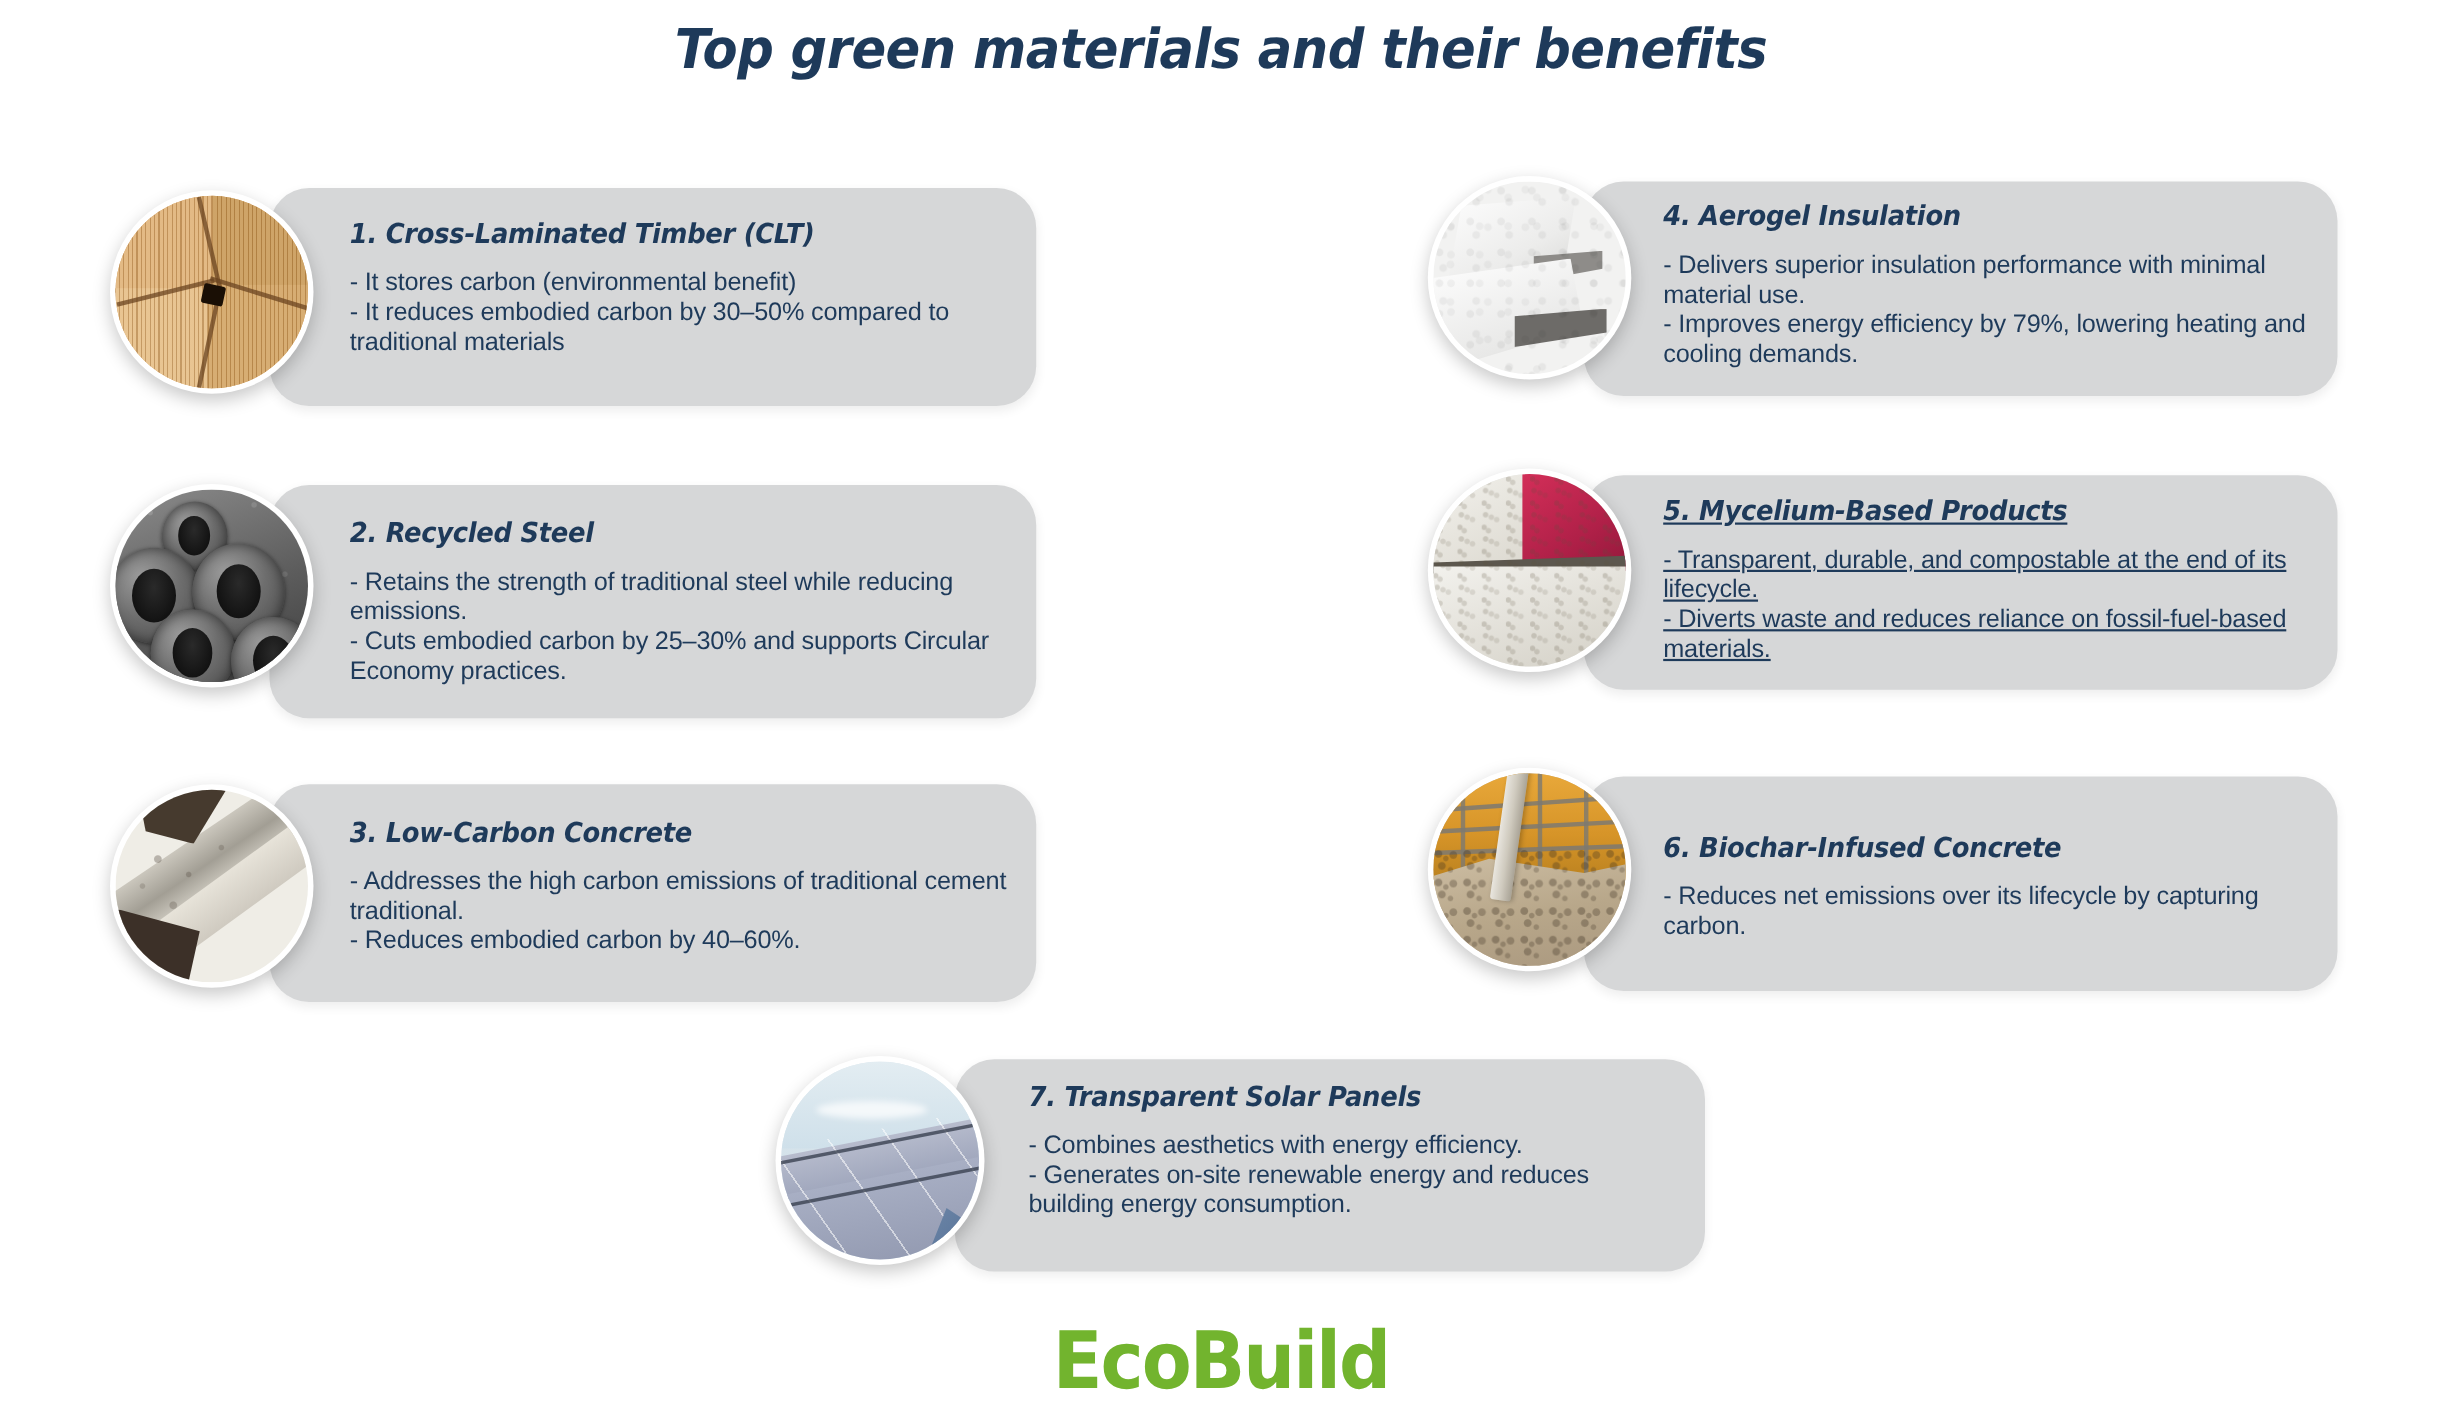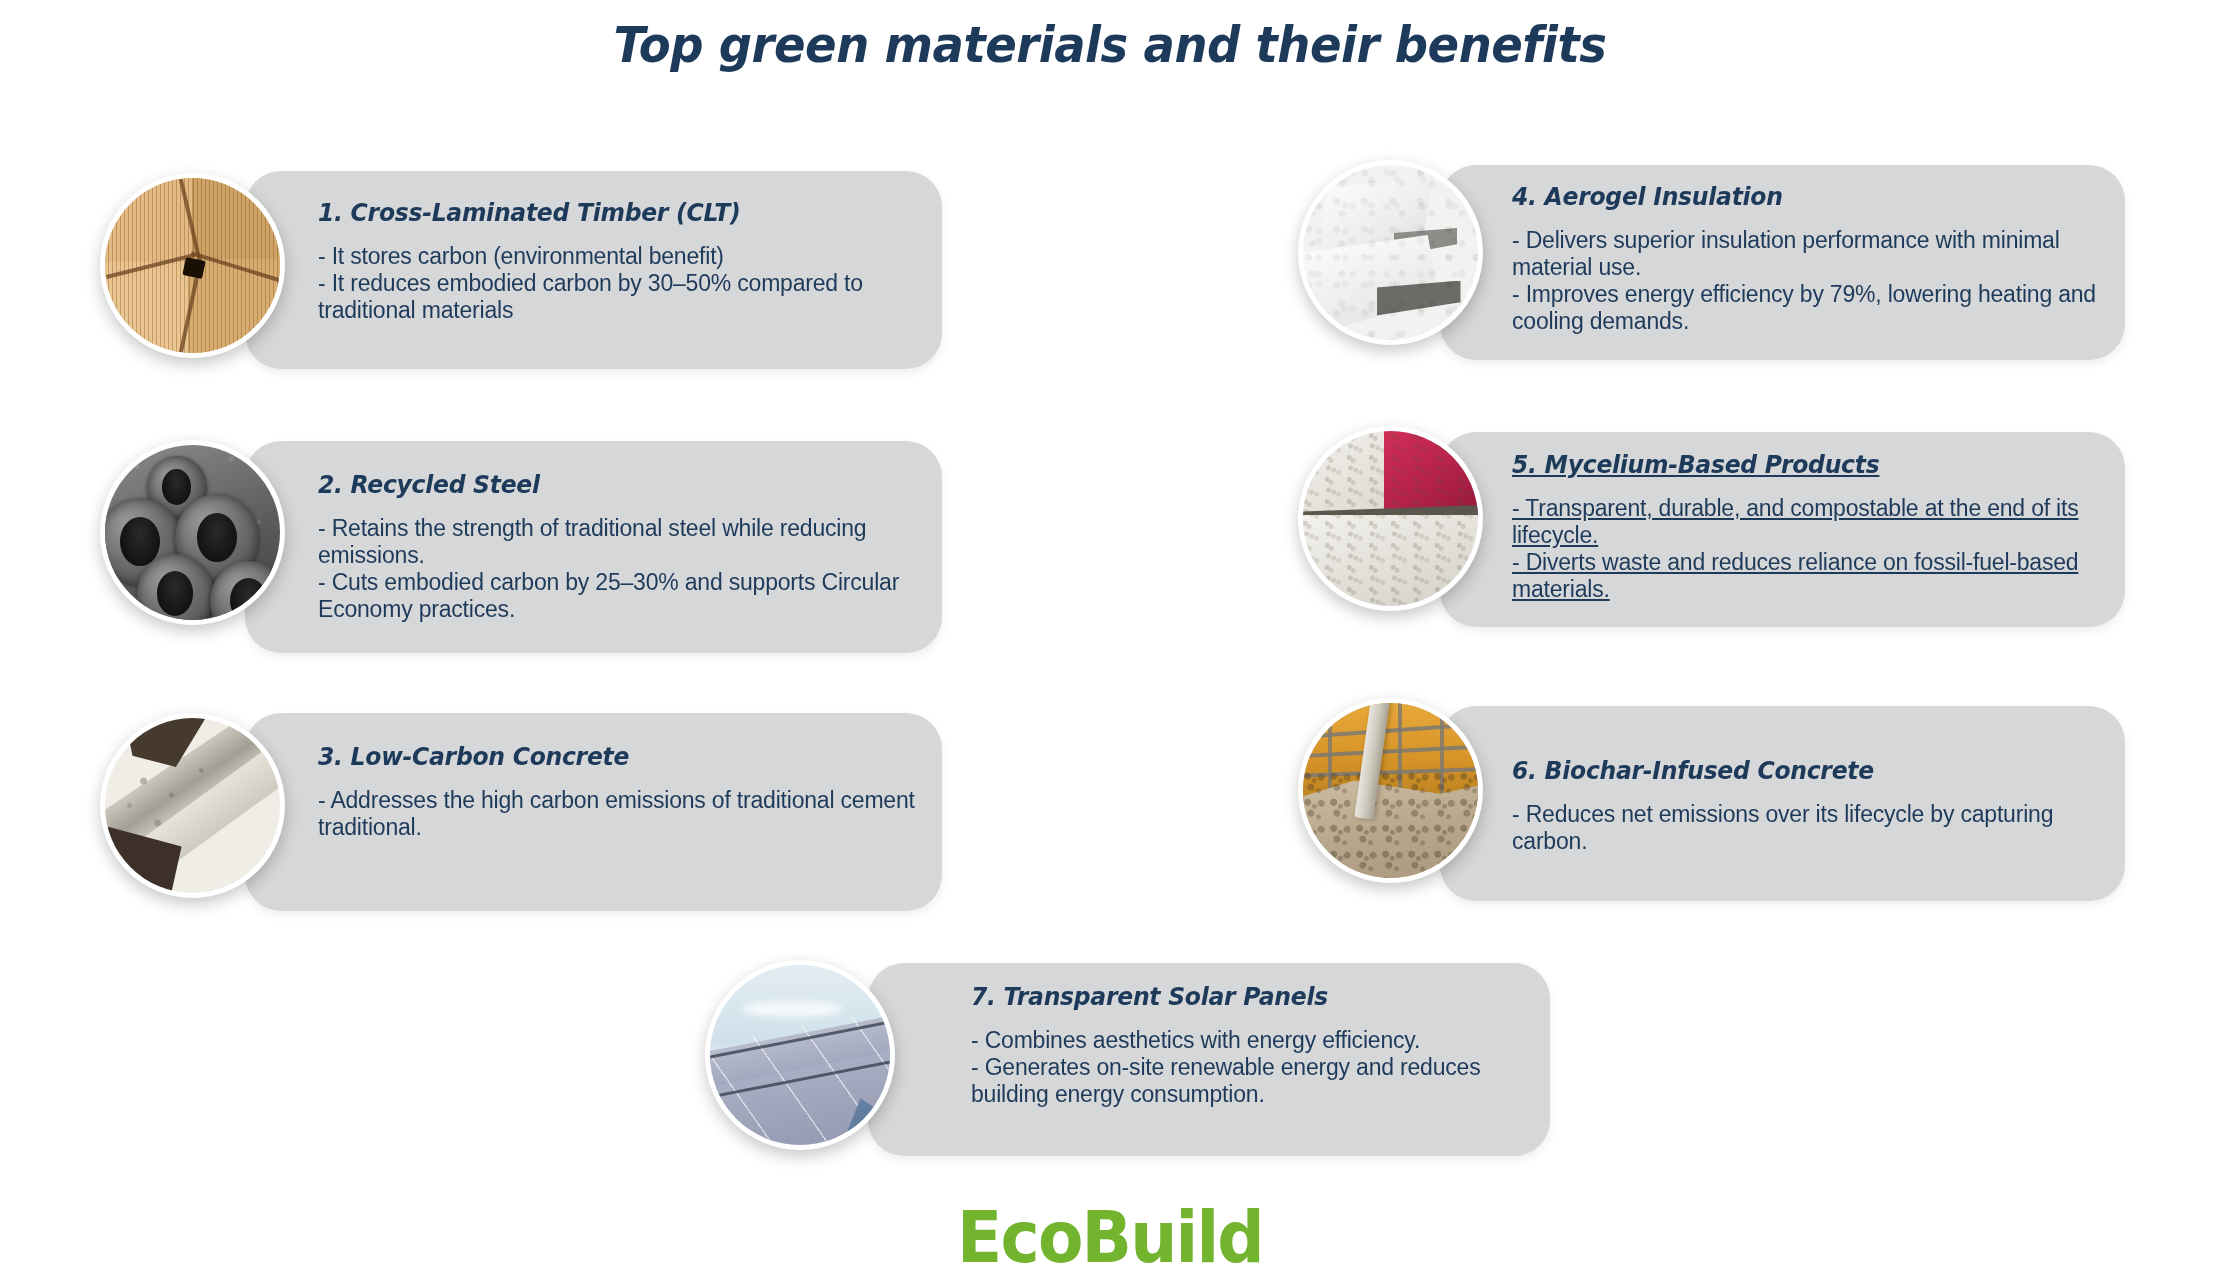--- a/index.html
+++ b/index.html
@@ -402,20 +402,21 @@
         <div class="patch p1"></div>
         <div class="patch p2"></div>
         <div class="grit"></div>
       </div>
     </div>
   </div>
   <div class="card-text" style="left:318px; top:742px; width:600px;">
     <div class="card-heading">3. Low-Carbon Concrete</div>
     <div class="card-benefits">
       <span class="benefit">- Addresses the high carbon emissions of traditional cement traditional.</span>
+      <span class="benefit">- Reduces embodied carbon by 40–60%.</span>
     </div>
   </div>
 </div>
 
 <div class="card">
   <div class="card-body" style="left:1440px; top:165px; width:685px; height:195px;"></div>
   <div class="thumb" style="left:1298px; top:160px; width:185px; height:185px;">
     <div class="thumb-inner">
       <div class="thumb-art art-aerogel">
         <div class="corner"></div>
@@ -493,21 +494,21 @@
         <div class="cloud"></div>
         <div class="panel pnl1"></div>
         <div class="panel pnl2"></div>
         <div class="grid"></div>
         <div class="seam sm1"></div>
         <div class="seam sm2"></div>
         <div class="blue"></div>
       </div>
     </div>
   </div>
-  <div class="card-text" style="left:935px; top:982px; width:580px;margin-left:36px;">
+  <div class="card-text" style="left:935px; top:982px; width:580px;">
     <div class="card-heading">7. Transparent Solar Panels</div>
     <div class="card-benefits">
       <span class="benefit">- Combines aesthetics with energy efficiency.</span>
       <span class="benefit">- Generates on-site renewable energy and reduces building energy consumption.</span>
     </div>
   </div>
 </div>
 
 <div id="brand-logo">EcoBuild</div>
 

